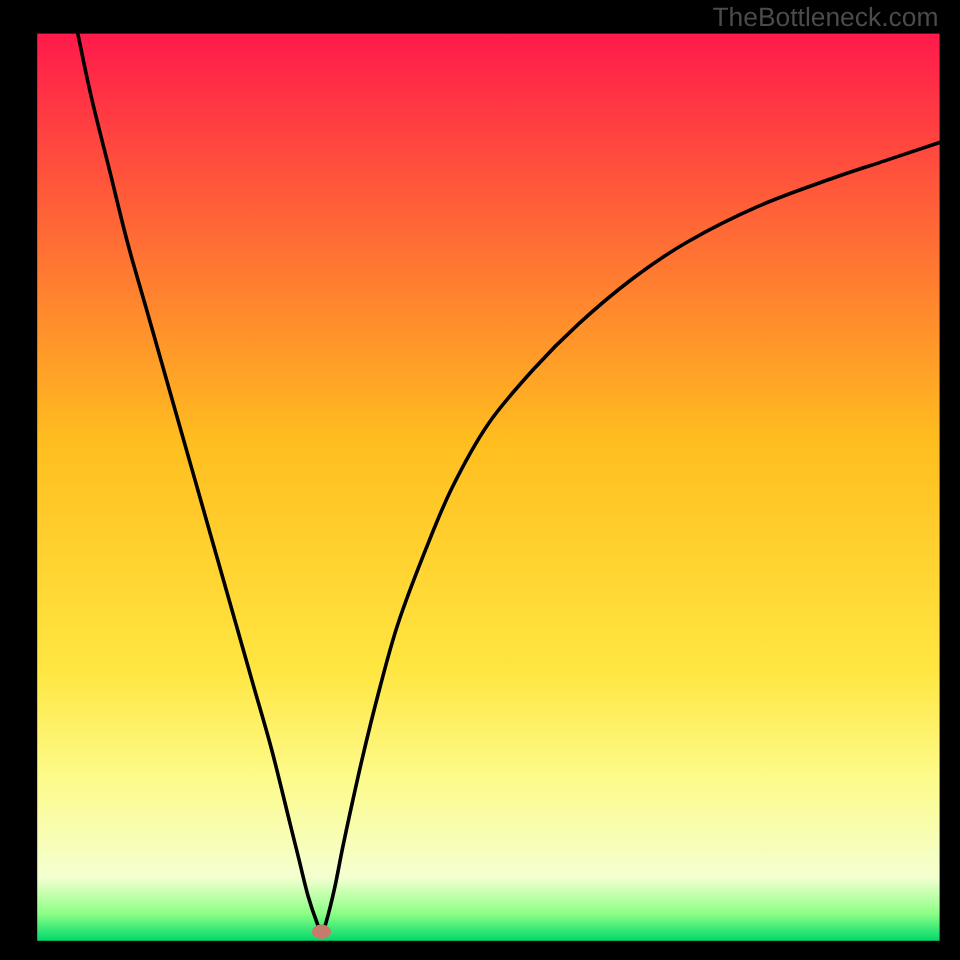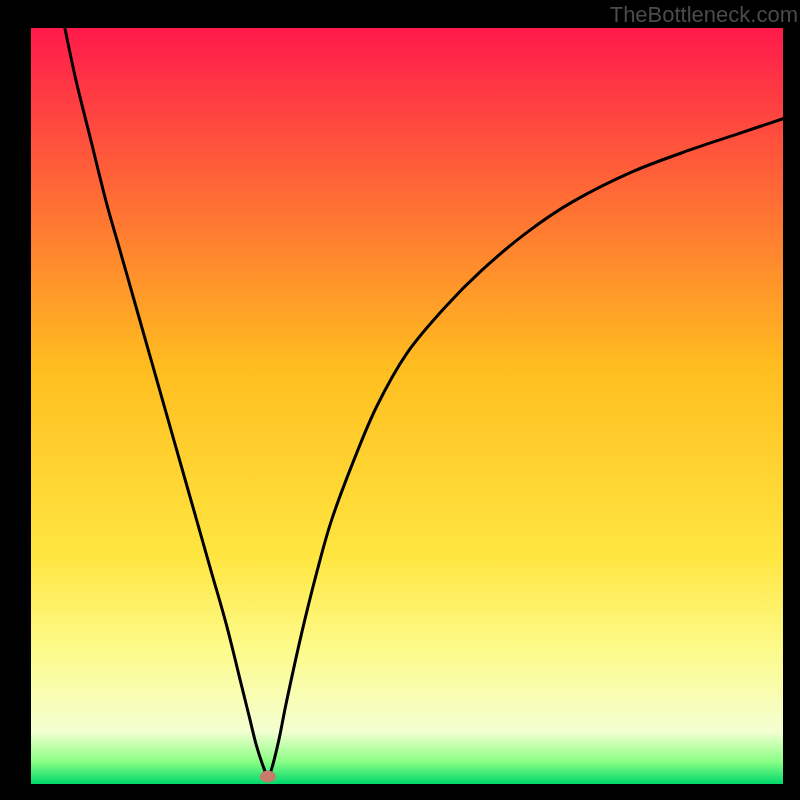--- a/index.html
+++ b/index.html
@@ -13,21 +13,21 @@
     font-family: Arial, Helvetica, sans-serif;
   }
   #chart-wrapper {
     position: relative;
     width: 800px;
     height: 800px;
   }
   #attribution {
     position: absolute;
     top: 2px;
-    right: 2px;
+    right: 18px;
     color: #4b4b4b;
     font-size: 22px;
     font-weight: 500;
     z-index: 10;
     text-align: center;
   }
   svg {
     display: block;
   }
 </style>

